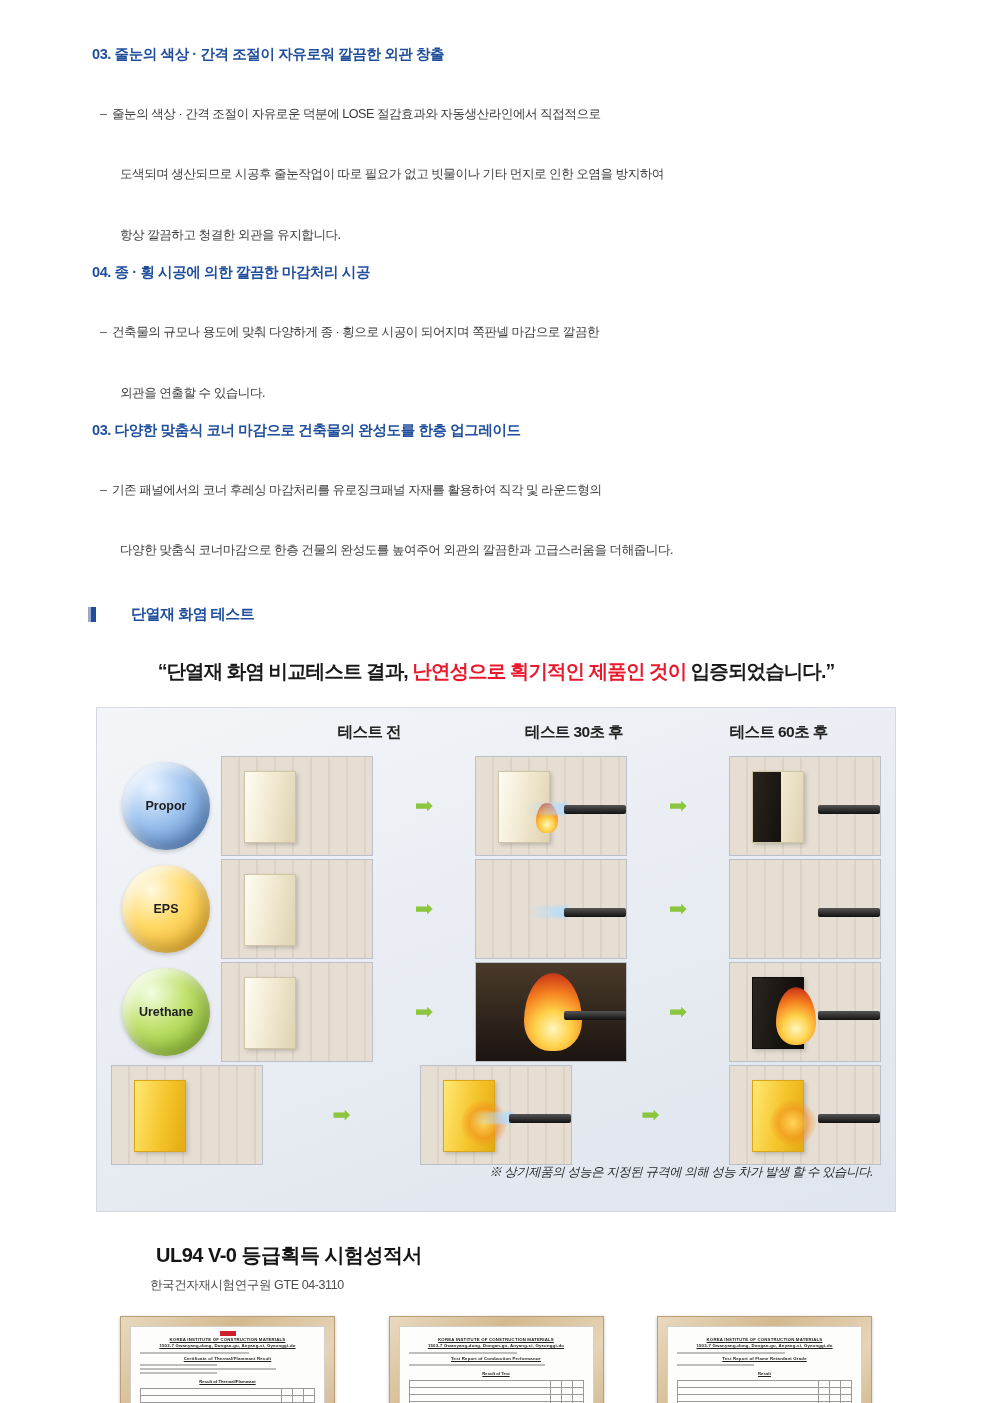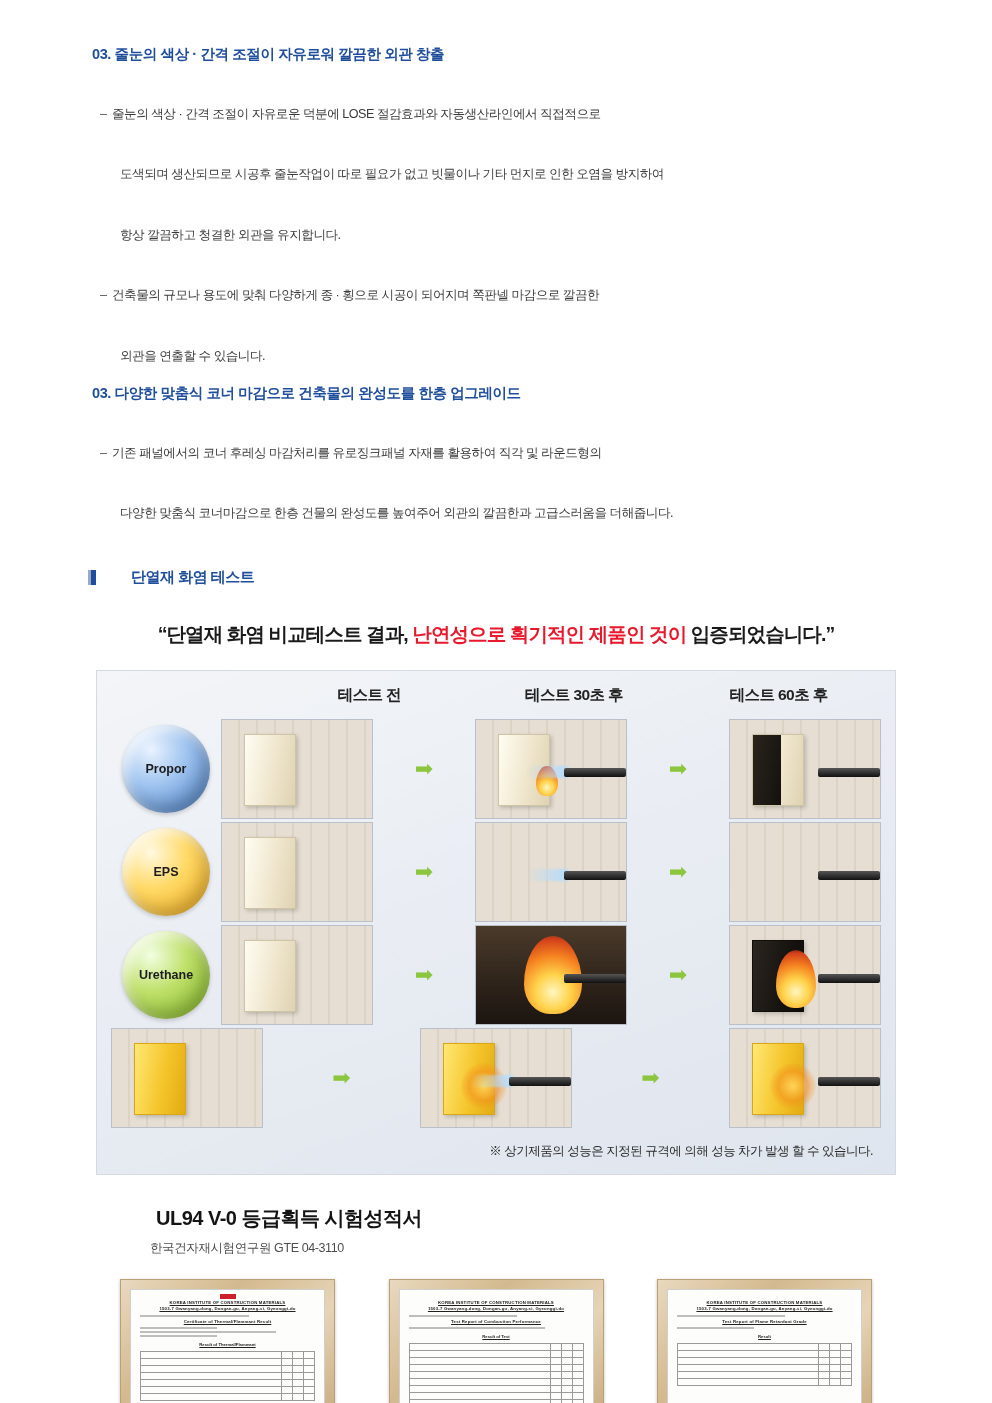--- a/index.html
+++ b/index.html
@@ -232,25 +232,26 @@
     bottom: 18px;
     width: 46px;
     height: 46px;
     border-radius: 50%;
     background: radial-gradient(circle, rgba(255,214,90,.95) 0%, rgba(244,140,30,.55) 45%, rgba(200,70,10,0) 75%);
   }
   .dark-bg { position:absolute; inset:0; background: linear-gradient(180deg,#4a3a2a,#1b1410); }
 
   .fig-note {
     position: absolute;
-    bottom: 14px;
+    bottom: 30px;
     right: 22px;
     font-size: 12.5px;
     color: #2a2a2a;
     letter-spacing: -0.5px;
+    font-style: italic;
   }
 
   
   .cert-head {
     margin: 30px 0 0 88px;
   }
   .cert-title {
     font-size: 20px;
     font-weight: bold;
     letter-spacing: -0.5px;
@@ -378,20 +379,24 @@
       </div>
       <div class="feature-body">
         <span class="dash">–</span>
         <span class="ln">줄눈의 색상 · 간격 조절이 자유로운 덕분에 LOSE 절감효과와 자동생산라인에서 직접적으로</span>
         <span class="ln indent">도색되며 생산되므로 시공후 줄눈작업이 따로 필요가 없고 빗물이나 기타 먼지로 인한 오염을 방지하여</span>
         <span class="ln indent">항상 깔끔하고 청결한 외관을 유지합니다.</span>
       </div>
     </div>
 
     <div class="feature">
+      <div class="feature-title">
+        <span>04.</span>
+        <span>종 · 횡 시공에 의한 깔끔한 마감처리 시공</span>
+      </div>
       <div class="feature-body">
         <span class="dash">–</span>
         <span class="ln">건축물의 규모나 용도에 맞춰 다양하게 종 · 횡으로 시공이 되어지며 쪽판넬 마감으로 깔끔한</span>
         <span class="ln indent">외관을 연출할 수 있습니다.</span>
       </div>
     </div>
 
     <div class="feature">
       <div class="feature-title">
         <span>03.</span>

